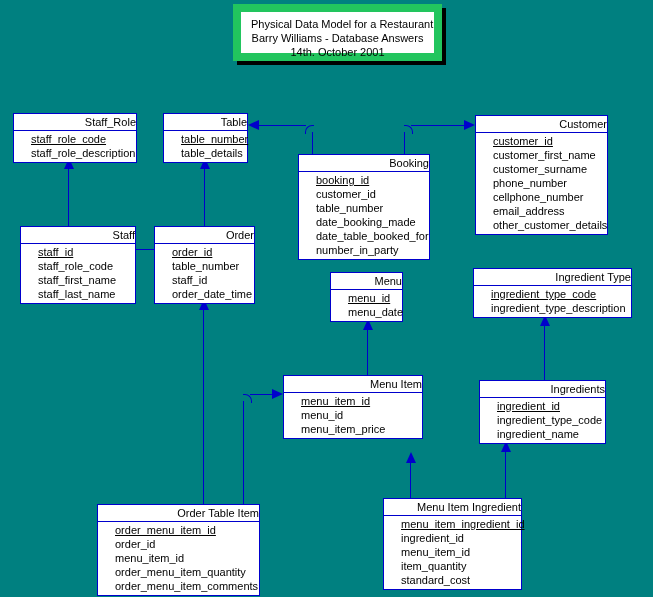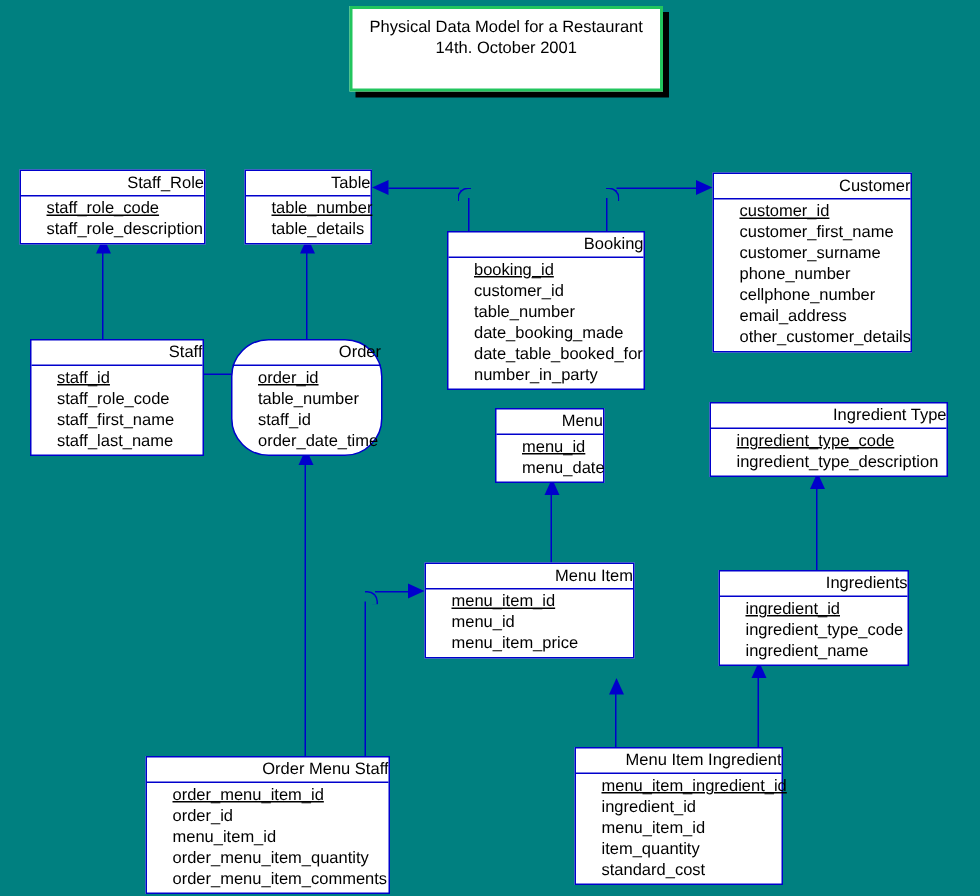--- a/index.html
+++ b/index.html
@@ -19,21 +19,21 @@
     position: absolute;
     left: 0; top: 0;
     width: 653px;
     height: 597px;
     background: #008080;
   }
   
   #title-block {
     position: absolute;
     box-sizing: border-box;
-    border: 2px solid #22c55e;
+    border: 8px solid #22c55e;
     background: #ffffff;
     box-shadow: 4px 4px 0 #000000;
     text-align: center;
     padding: 5px 10px 4px 10px;
     z-index: 30;
   }
   #title-block .tline {
     font-size: 11px;
     color: #000000;
     line-height: 14px;
@@ -119,20 +119,21 @@
     border-left: 11px solid #0000cc;
   }
 </style>
 </head>
 <body>
 
 <div id="canvas">
 
   <div id="title-block" style="left:233px; top:4px; width:209px; height:57px;">
     <div class="tline">Physical Data Model for a Restaurant</div>
+    <div class="tline">Barry Williams - Database Answers</div>
     <div class="tline">14th. October 2001</div>
   </div>
 
   <div class="conn v" style="left:68px; top:166px; width:1px; height:60px;"></div>
   <div class="arrow up" style="left:64px; top:158px;"></div>
 
   <div class="conn v" style="left:204px; top:166px; width:1px; height:60px;"></div>
   <div class="arrow up" style="left:200px; top:158px;"></div>
 
   <div class="conn h" style="left:127px; top:249px; width:34px; height:1px;"></div>
@@ -212,21 +213,21 @@
   <div class="entity" style="left:20px; top:226px; width:116px;">
     <div class="ent-header">Staff</div>
     <div class="ent-attrs">
       <div class="attr pk">staff_id</div>
       <div class="attr">staff_role_code</div>
       <div class="attr">staff_first_name</div>
       <div class="attr">staff_last_name</div>
     </div>
   </div>
 
-  <div class="entity" style="left:154px; top:226px; width:101px;border-radius:25px;">
+  <div class="entity" style="left:154px; top:226px; width:101px;">
     <div class="ent-header">Order</div>
     <div class="ent-attrs">
       <div class="attr pk">order_id</div>
       <div class="attr">table_number</div>
       <div class="attr">staff_id</div>
       <div class="attr">order_date_time</div>
     </div>
   </div>
 
   <div class="entity" style="left:330px; top:272px; width:73px;">
@@ -257,21 +258,21 @@
   <div class="entity" style="left:479px; top:380px; width:127px;">
     <div class="ent-header">Ingredients</div>
     <div class="ent-attrs">
       <div class="attr pk">ingredient_id</div>
       <div class="attr">ingredient_type_code</div>
       <div class="attr">ingredient_name</div>
     </div>
   </div>
 
   <div class="entity" style="left:97px; top:504px; width:163px;">
-    <div class="ent-header">Order Menu Staff</div>
+    <div class="ent-header">Order Table Item</div>
     <div class="ent-attrs">
       <div class="attr pk">order_menu_item_id</div>
       <div class="attr">order_id</div>
       <div class="attr">menu_item_id</div>
       <div class="attr">order_menu_item_quantity</div>
       <div class="attr">order_menu_item_comments</div>
     </div>
   </div>
 
   <div class="entity" style="left:383px; top:498px; width:139px;">

